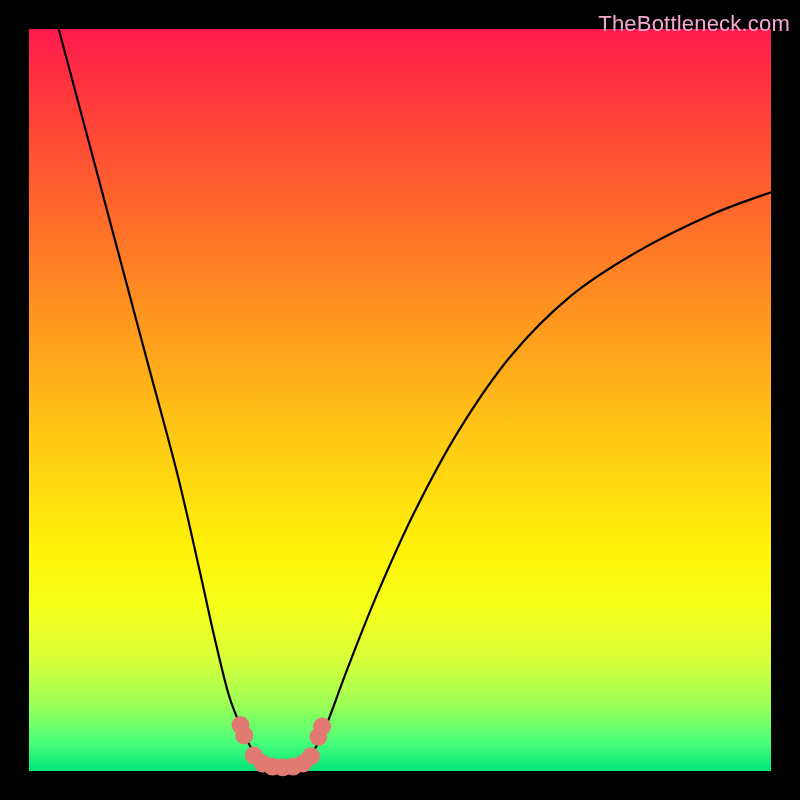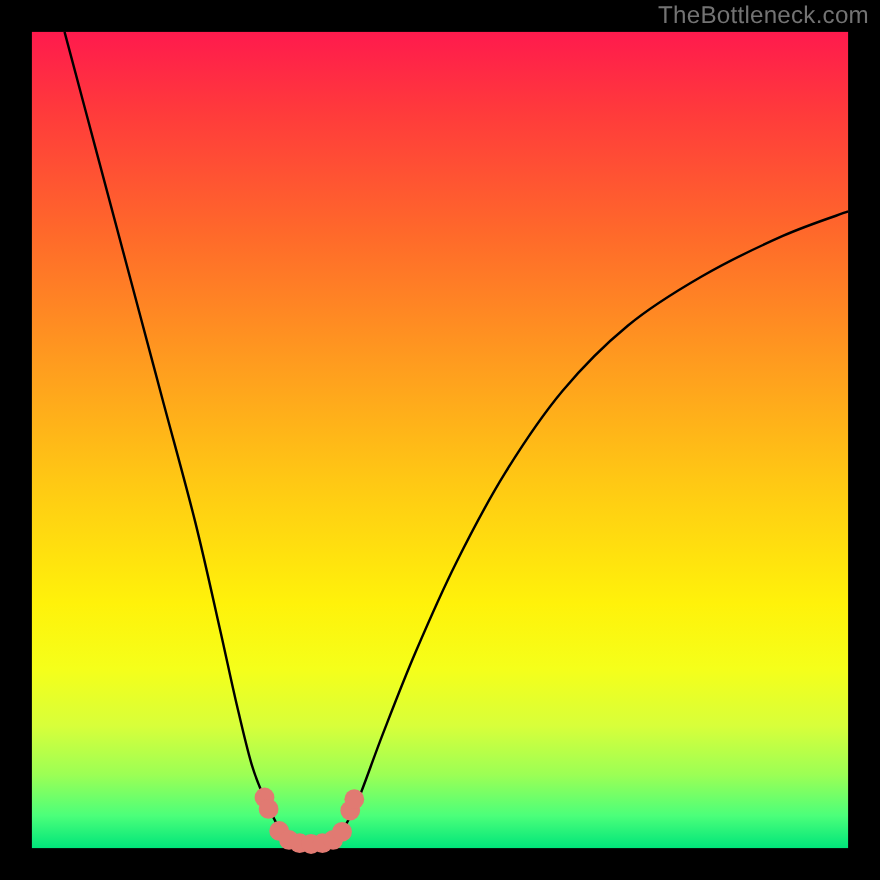--- a/index.html
+++ b/index.html
@@ -26,23 +26,23 @@
       #fff20a 70%,
       #f5ff1a 78%,
       #d8ff3a 85%,
       #9cff55 91%,
       #4cff7a 96%,
       #00e57a 100%
     );
   }
   .watermark {
     position: absolute;
-    top: 1px;
+    top: 11px;
     right: 10px;
-    color: #737373;
+    color: #f9a8d4;
     font-size: 22px;
     letter-spacing: 0.2px;
     font-weight: 500;
   }
   svg.overlay {
     position: absolute;
     left: 29px;
     top: 29px;
     width: 742px;
     height: 742px;

